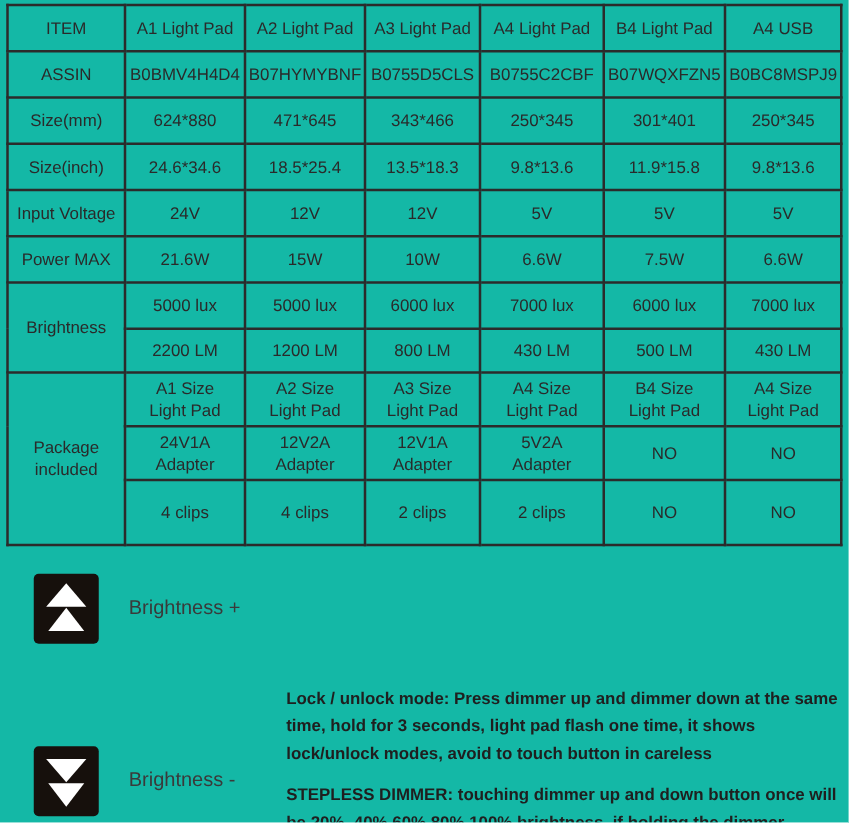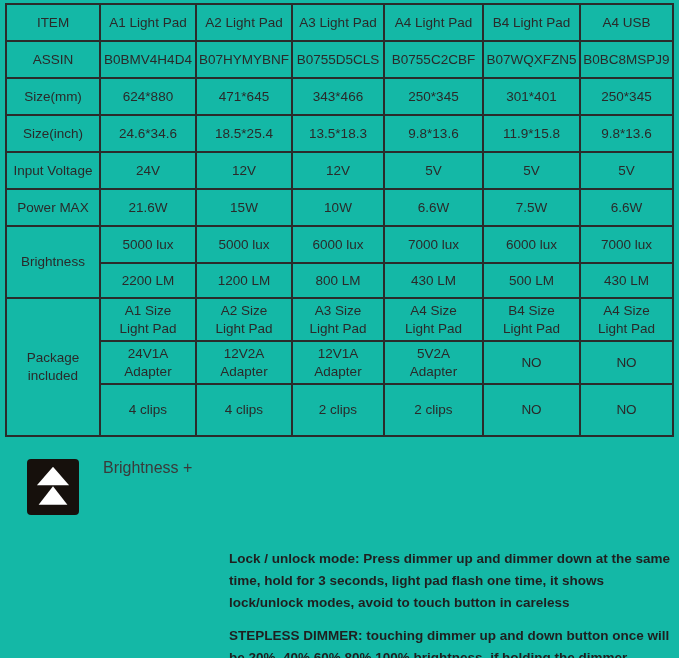--- a/index.html
+++ b/index.html
@@ -36,20 +36,21 @@
   tr.h37 { height: 37px; }
   tr.h35 { height: 35px; border-radius: 12px; }
   tr.h43 { height: 43px; }
   tr.h40 { height: 52px; }
 
   
   .control-row {
     position: absolute;
     left: 27px;
     display: flex;
+    align-items: center;
     gap: 24px;
   }
   .icon-box {
     width: 52px;
     height: 56px;
     background: #16100c;
     border-radius: 4px;
     display: flex;
     align-items: center;
     justify-content: center;
@@ -208,19 +209,28 @@
     <div class="icon-box">
       <svg width="44" height="48" viewBox="0 0 52 56" aria-hidden="true">
         <polygon points="26,4 45,26 7,26" fill="#ffffff"></polygon>
         <polygon points="26,27 43,49 9,49" fill="#ffffff"></polygon>
       </svg>
     </div>
     <span class="control-label">Brightness +</span>
   </div>
 
 
+  <div class="control-row" style="top:597px">
+    <div class="icon-box">
+      <svg width="44" height="48" viewBox="0 0 52 56" aria-hidden="true">
+        <polygon points="7,7 45,7 26,29" fill="#ffffff"></polygon>
+        <polygon points="9,30 43,30 26,52" fill="#ffffff"></polygon>
+      </svg>
+    </div>
+    <span class="control-label">Brightness -</span>
+  </div>
 
   <div class="notes">
     <p>Lock / unlock mode: Press dimmer up and dimmer down at the same time, hold for 3 seconds, light pad flash one time, it shows lock/unlock modes, avoid to touch button in careless</p>
     <p>STEPLESS DIMMER: touching dimmer up and down button once will be 20%, 40%,60%,80%,100% brightness, if holding the dimmer button(touch the button more than 2 Seconds )will be stepless</p>
   </div>
 
 </div>
 
 </body></html>

